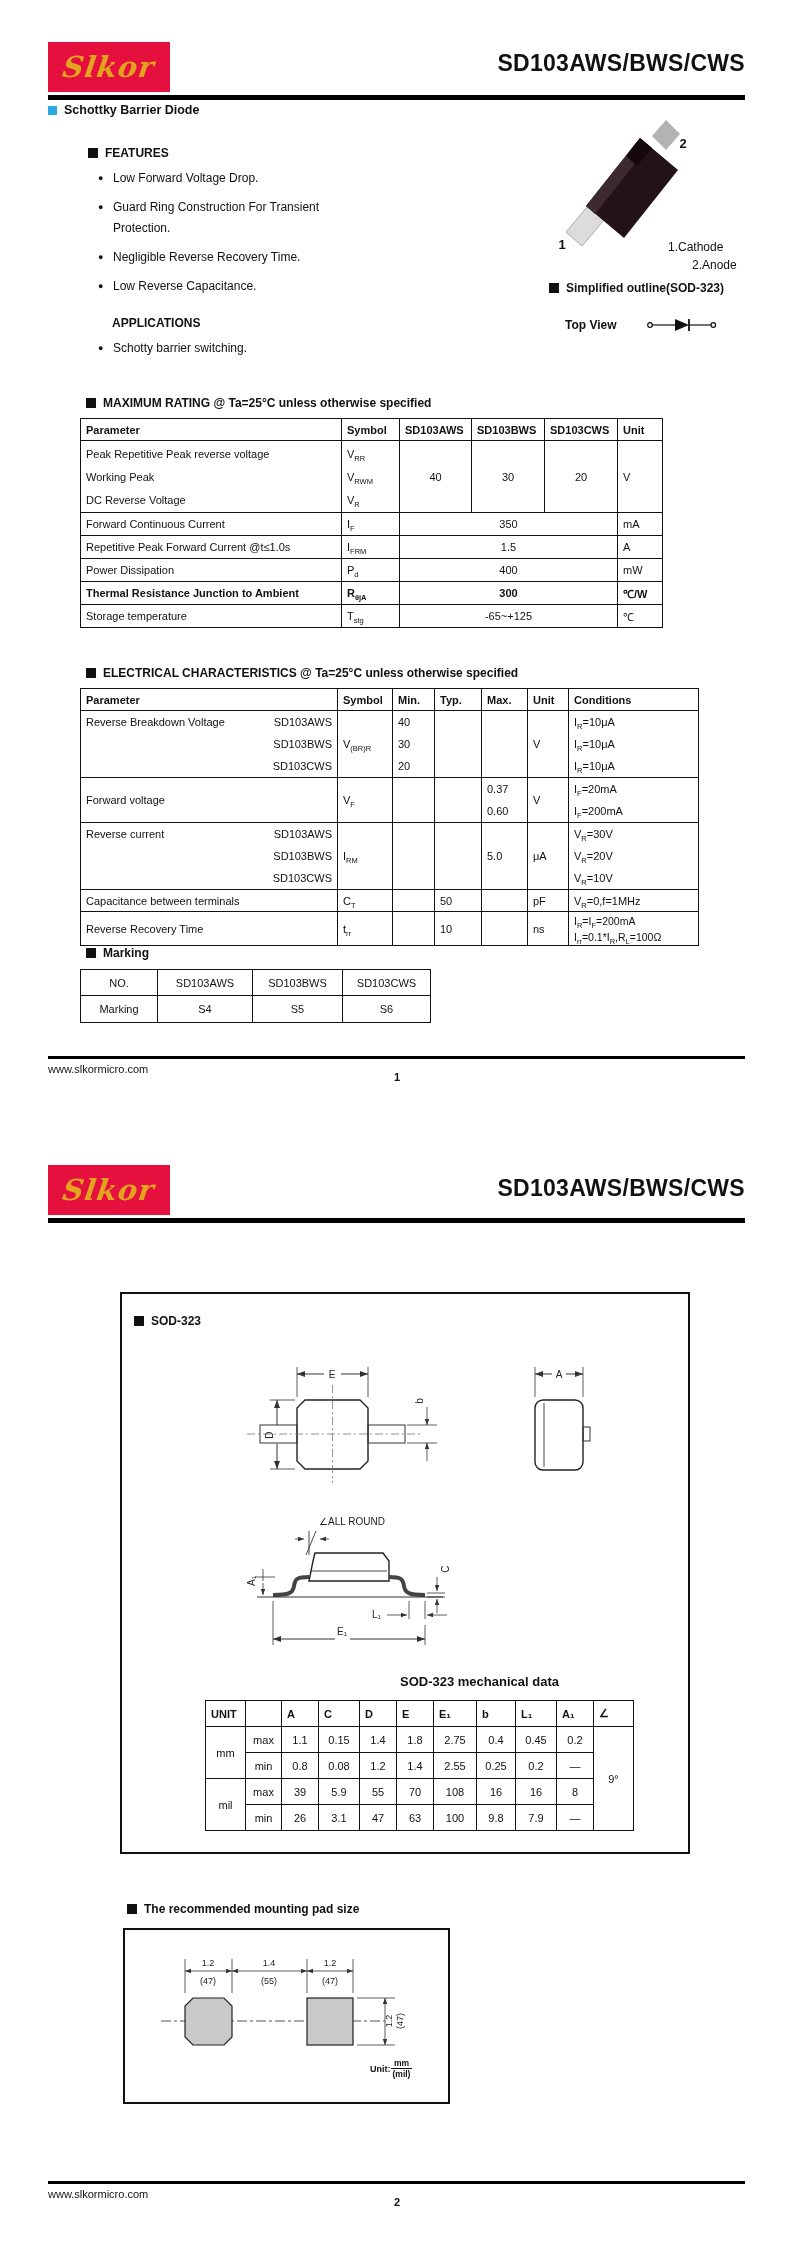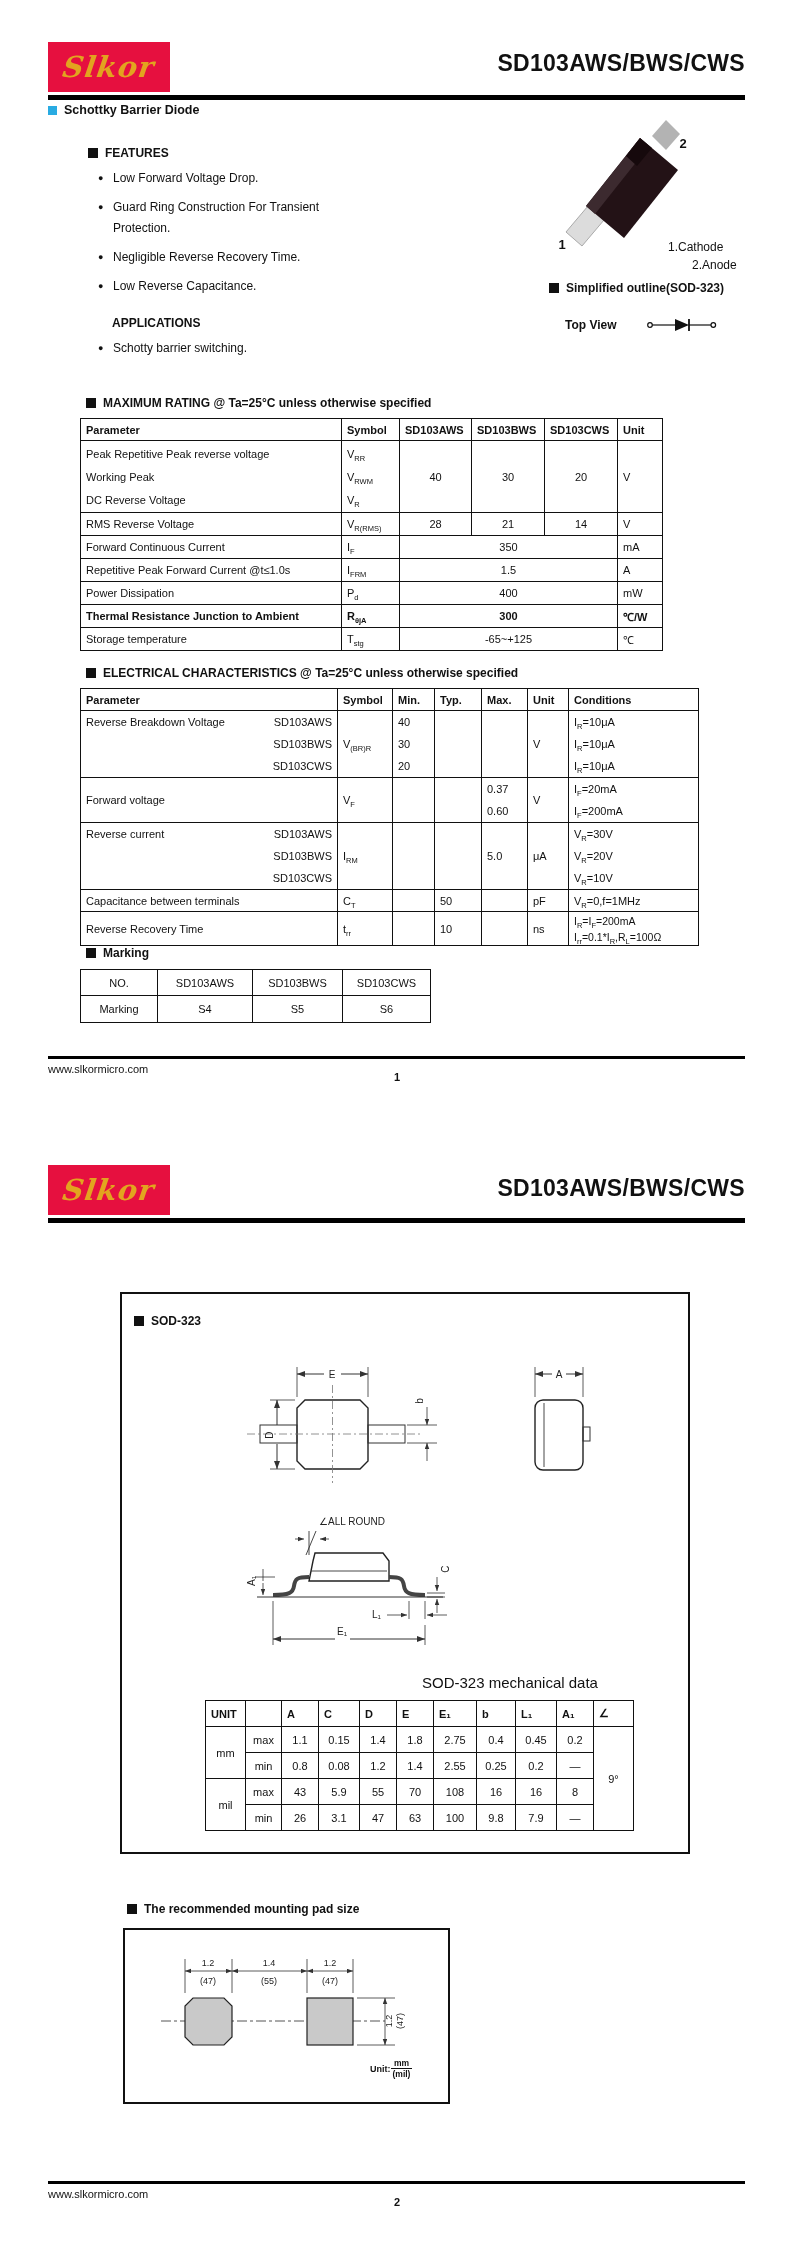--- a/index.html
+++ b/index.html
@@ -32,21 +32,21 @@
   .l16 div{line-height:16px;font-size:10.5px;}
   .splitrow{display:flex;justify-content:space-between;}
   .splitrow .pname{line-height:22px;}
   .devs div{text-align:right;line-height:22px;}
   sub{font-size:7.5px;line-height:0;}
   .small{font-size:10.5px;}
   .footer-site{left:48px;font-size:11px;}
   .pageno{left:0;width:794px;text-align:center;font-size:11px;font-weight:bold;}
   
   .bigbox{border:2px solid #111;}
-  .mech-label{font-size:15px;font-weight:normal;text-align:center;}
+  .mech-label{font-size:13px;font-weight:bold;text-align:left;}
   .unit-frac{font-size:9px;font-weight:bold;display:flex;align-items:center;gap:0;}
   .unit-frac .fr{display:inline-block;text-align:center;font-size:8.5px;}
   .unit-frac .fr .num{display:block;border-bottom:1px solid #111;padding:0 2px;}
   .unit-frac .fr .den{display:block;padding:0 2px;}
 </style>
 </head>
 <body>
 
 <div id="page">
 
@@ -130,28 +130,20 @@
           <div>DC Reverse Voltage</div>
         </td>
         <td class="ml vtop" style="padding-top:2px;">
           <div>V<sub>RR</sub></div>
           <div>V<sub>RWM</sub></div>
           <div>V<sub>R</sub></div>
         </td>
         <td class="tc">40</td>
         <td class="tc">30</td>
         <td class="tc">20</td>
-        <td>V</td>
-      </tr>
-      <tr style="height:23px;">
-        <td>RMS Reverse Voltage</td>
-        <td>V<sub>R(RMS)</sub></td>
-        <td class="tc">28</td>
-        <td class="tc">21</td>
-        <td class="tc">14</td>
         <td>V</td>
       </tr>
       <tr style="height:23px;margin-left:10px;">
         <td>Forward Continuous Current</td>
         <td>I<sub>F</sub></td>
         <td class="tc" colspan="3">350</td>
         <td>mA</td>
       </tr>
       <tr style="height:23px;">
         <td>Repetitive Peak Forward Current @t≤1.0s</td>
@@ -456,21 +448,21 @@
         <td class="tc">1.2</td>
         <td class="tc">1.4</td>
         <td class="tc">2.55</td>
         <td class="tc">0.25</td>
         <td class="tc">0.2</td>
         <td class="tc">—</td>
       </tr>
       <tr style="height:26px;">
         <td class="tc" rowspan="2">mil</td>
         <td class="tc small">max</td>
-        <td class="tc">43</td>
+        <td class="tc">39</td>
         <td class="tc">5.9</td>
         <td class="tc">55</td>
         <td class="tc">70</td>
         <td class="tc">108</td>
         <td class="tc">16</td>
         <td class="tc">16</td>
         <td class="tc">8</td>
       </tr>
       <tr style="height:26px;">
         <td class="tc small">min</td>

